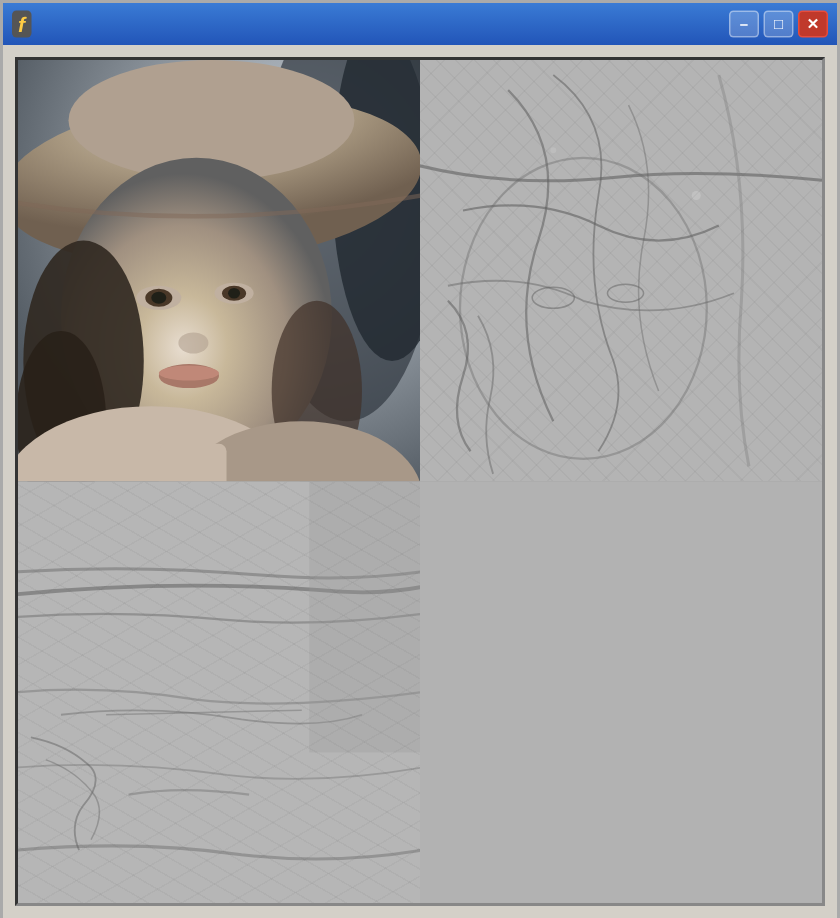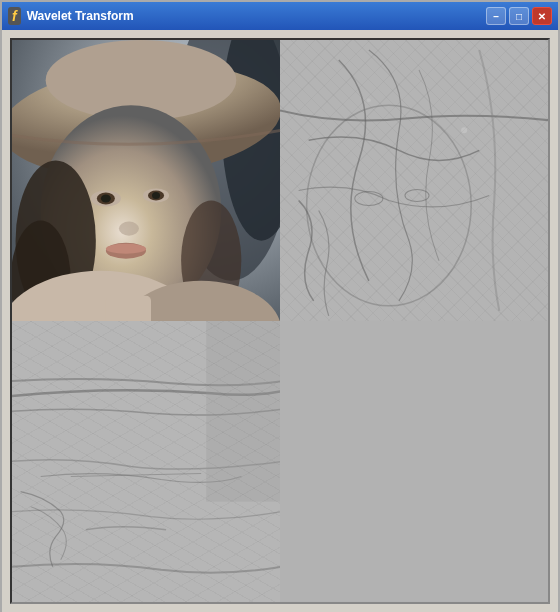--- a/index.html
+++ b/index.html
@@ -155,21 +155,20 @@
     
   </style>
 </head>
 <body>
 
 <div class="window">
 
   <div class="title-bar">
     <div class="title-bar-left">
       <span class="title-icon">f</span>
-      <span class="title-text">Wavelet Transform</span>
     </div>
     <div class="title-controls">
       <div class="title-btn">–</div>
       <div class="title-btn">□</div>
       <div class="title-btn close">✕</div>
     </div>
   </div>
 
   <div class="content-area">
 

